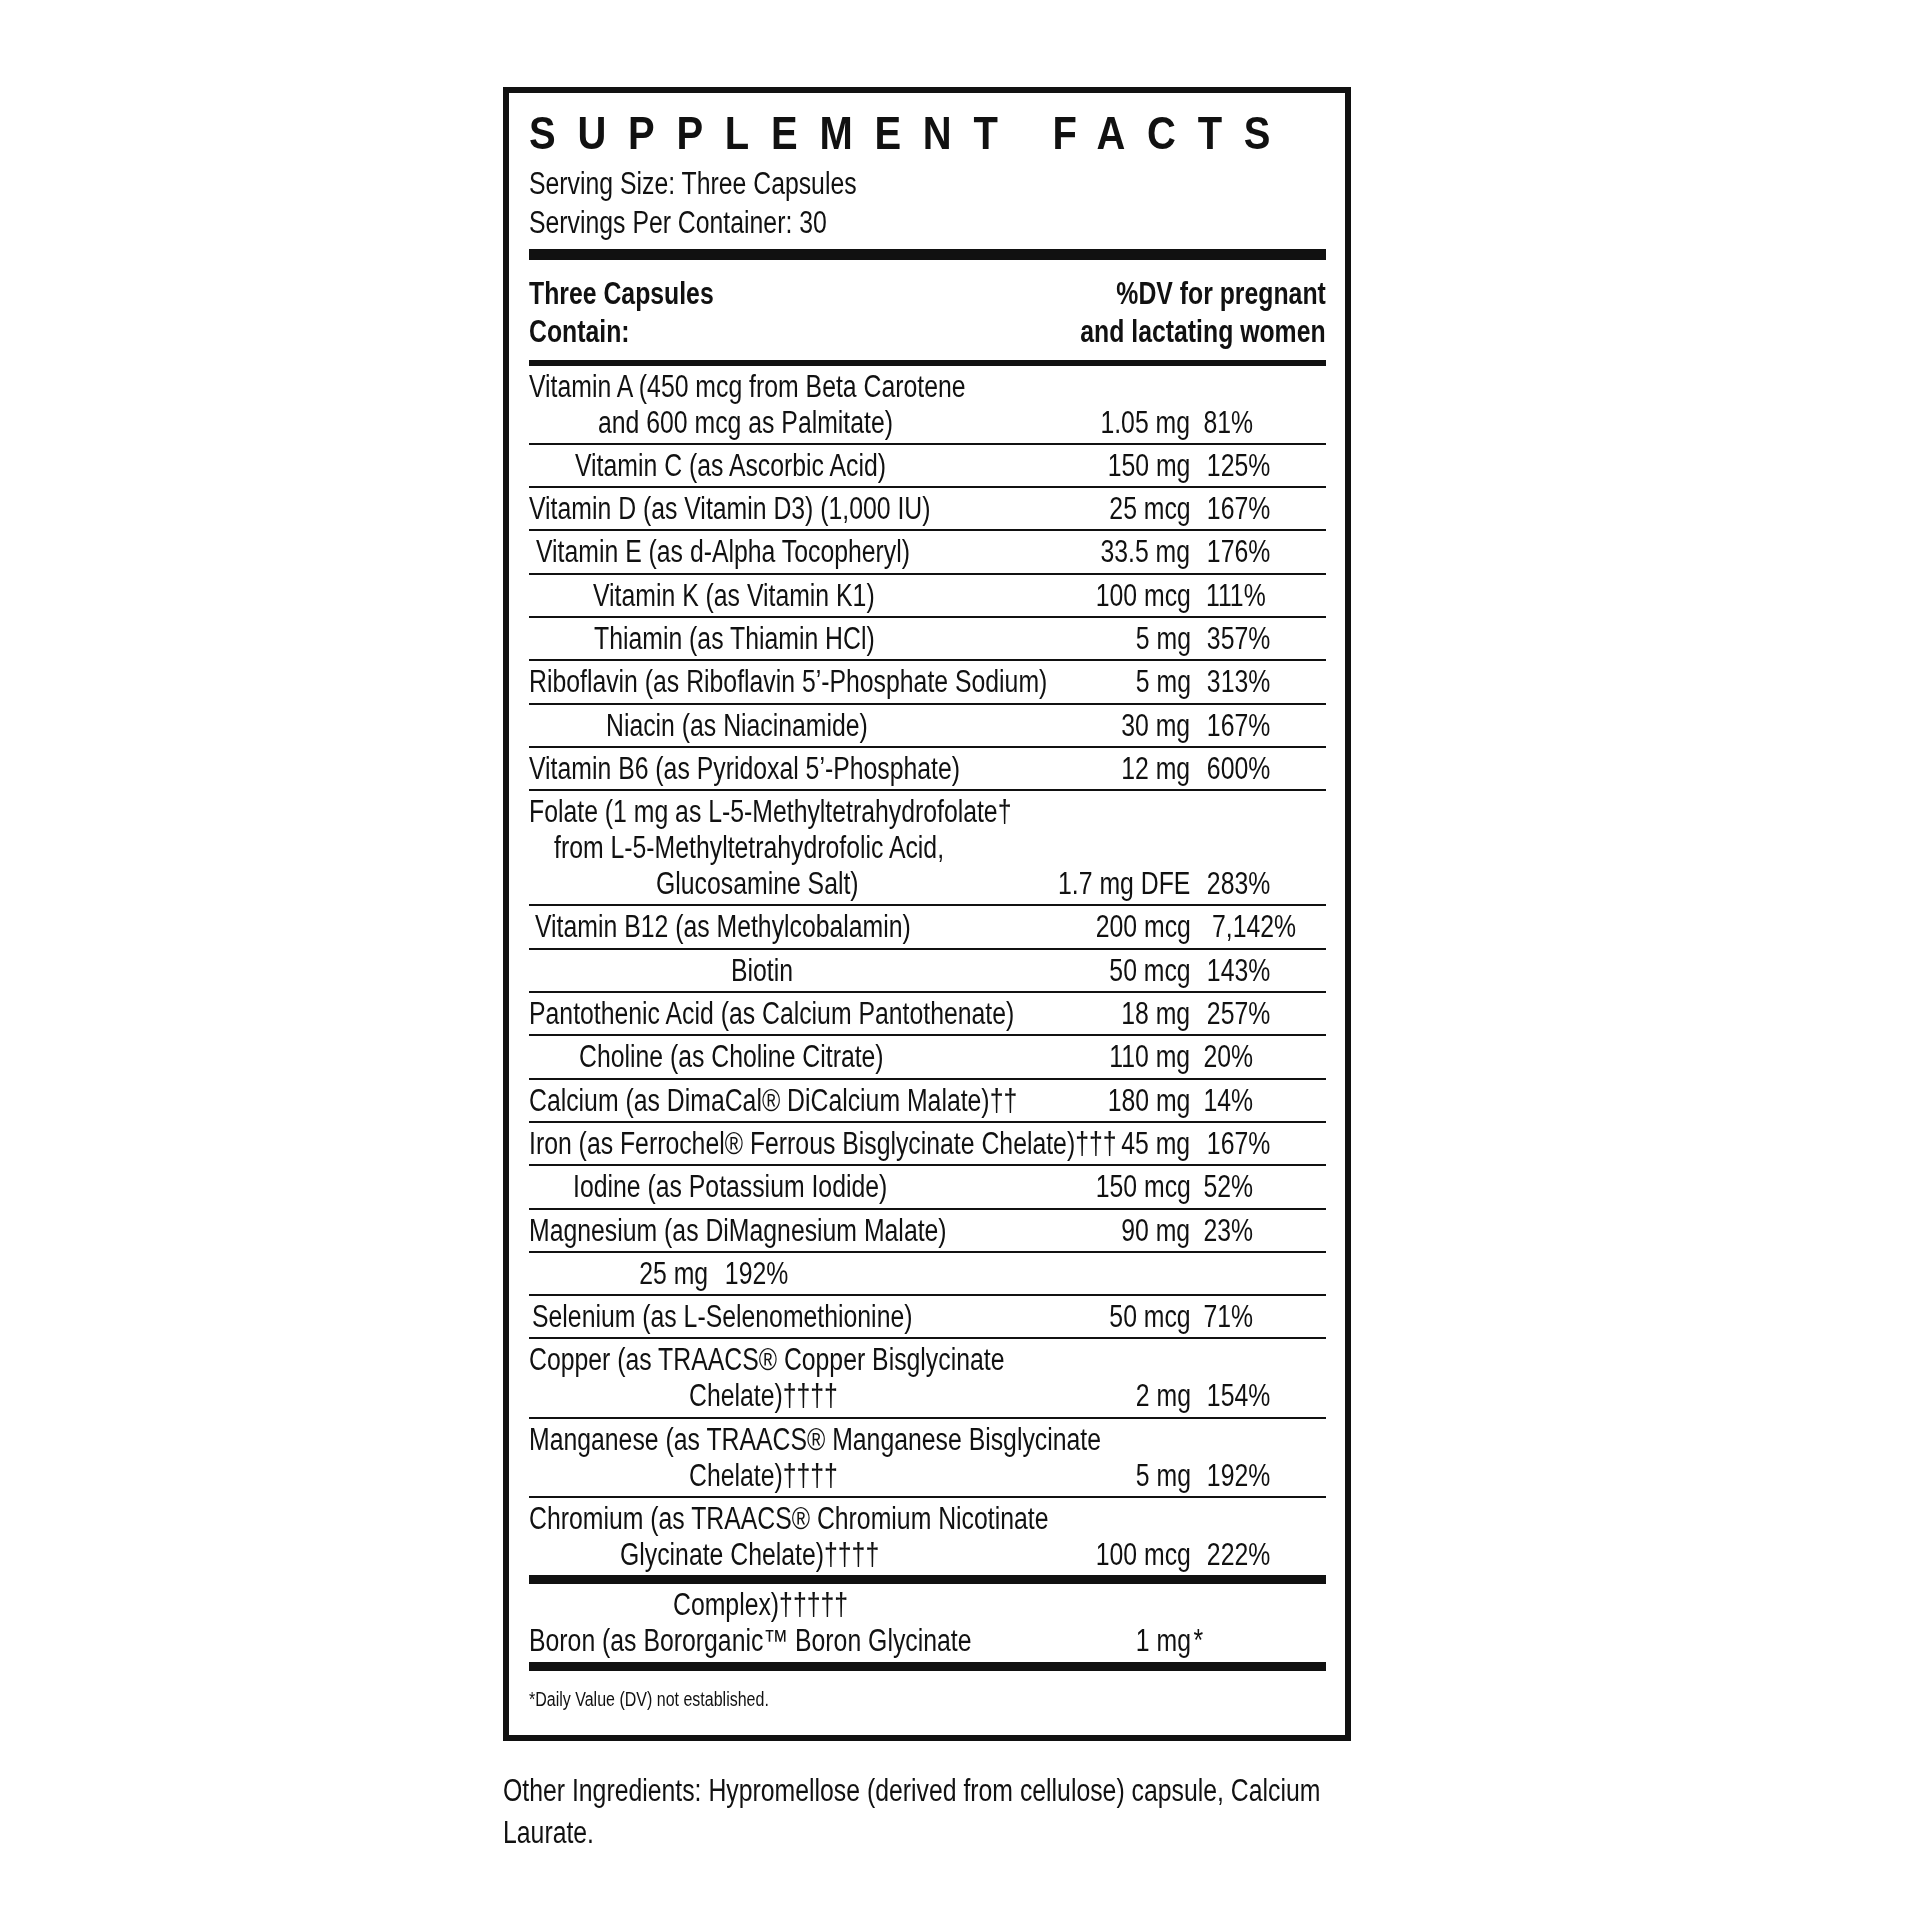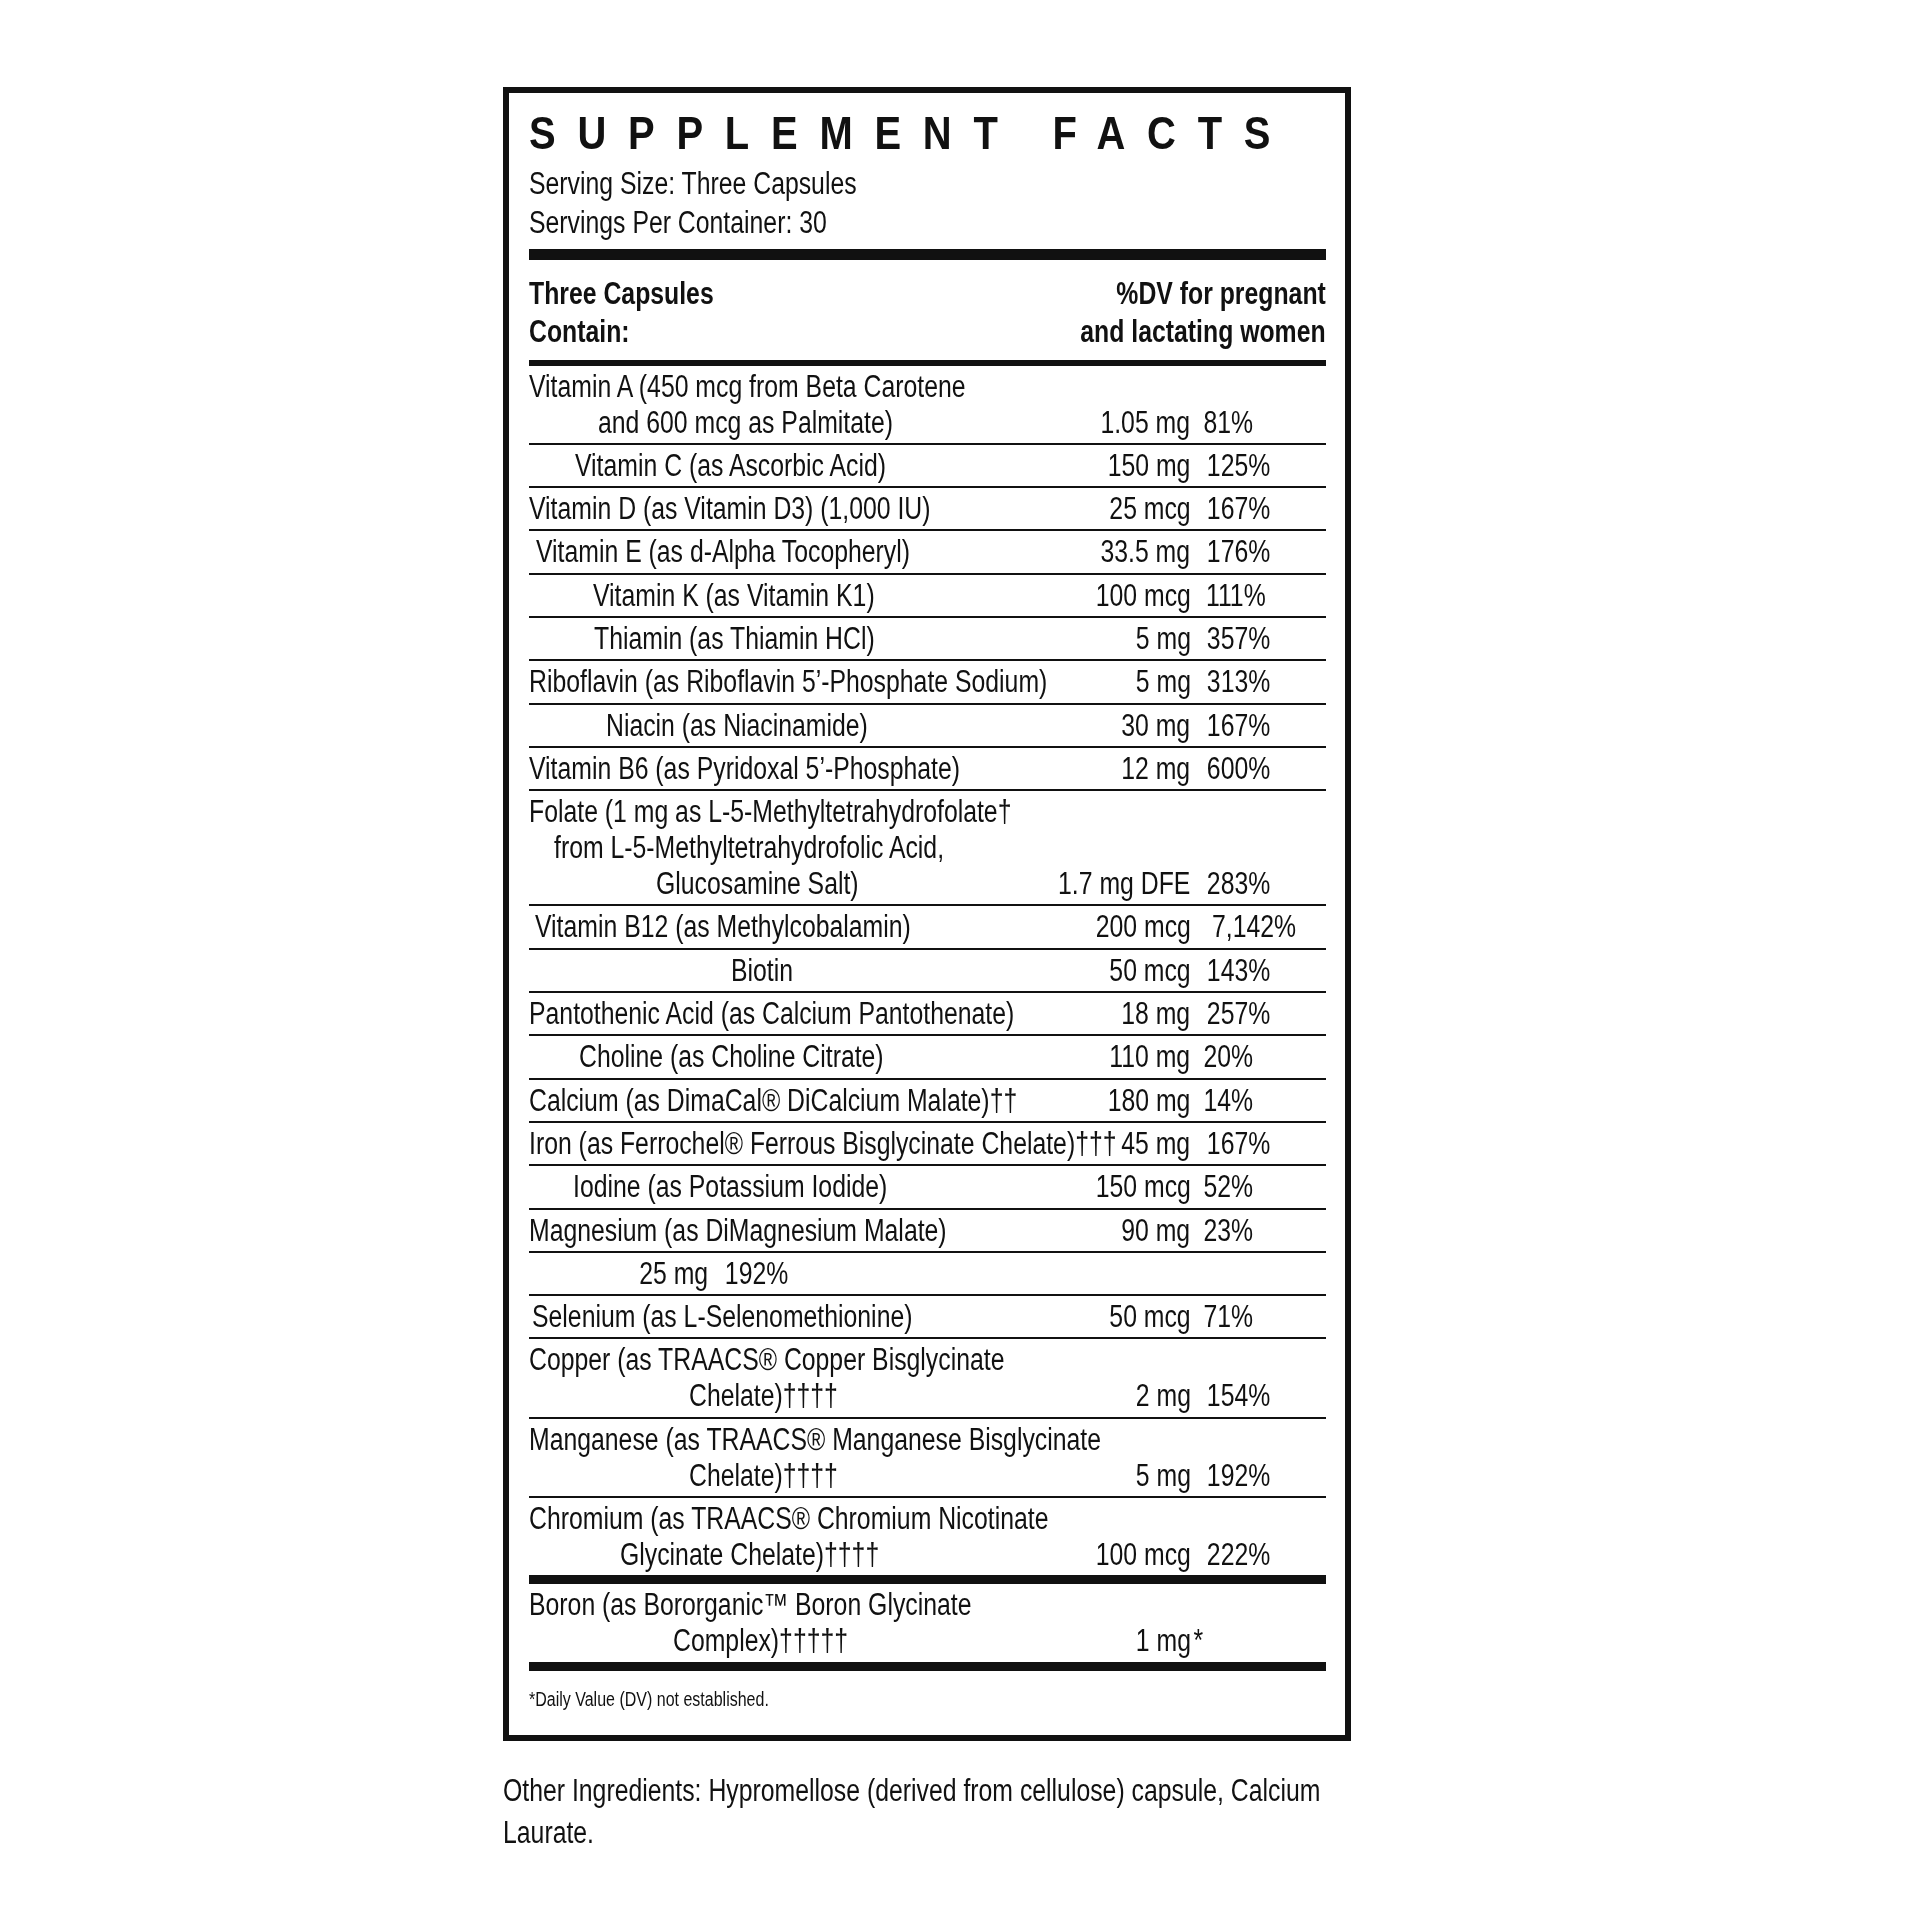--- a/index.html
+++ b/index.html
@@ -287,22 +287,22 @@
           <div class="row">
             <div class="cell name">
               <div class="nline"><span class="cond">Chromium (as TRAACS® Chromium Nicotinate</span></div>
               <div class="nline indent"><span class="cond">Glycinate Chelate)††††</span></div>
             </div>
             <div class="cell amt"><span class="cond-r">100 mcg</span></div>
             <div class="cell dv"><span class="cond-r">222%</span></div>
           </div>
           <div class="row thick-top">
             <div class="cell name">
+              <div class="nline indent"><span class="cond">Complex)†††††</span></div>
               <div class="nline"><span class="cond">Boron (as Bororganic™ Boron Glycinate</span></div>
-              <div class="nline indent"><span class="cond">Complex)†††††</span></div>
             </div>
             <div class="cell amt"><span class="cond-r">1 mg</span></div>
             <div class="cell dv"><span class="cond-r">*</span></div>
           </div>
         </div>
 
       <div class="footnote"><span class="cond">*Daily Value (DV) not established.</span></div>
 
     </div>
 

